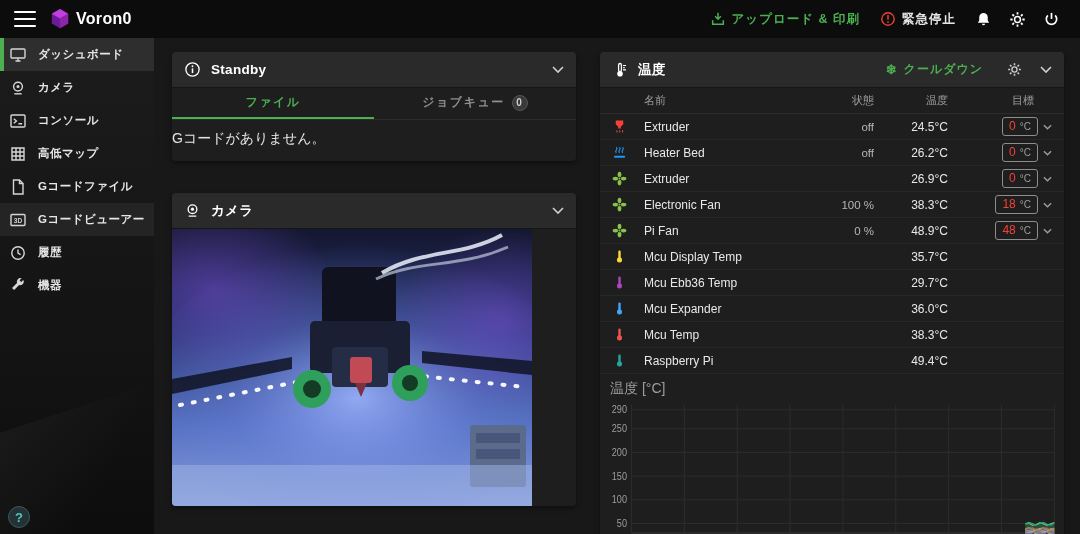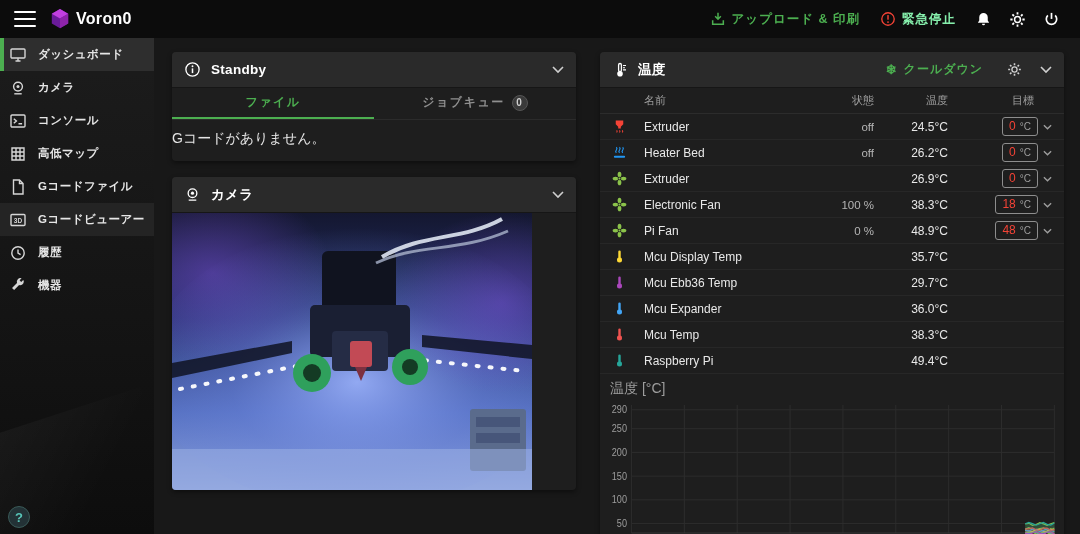--- a/index.html
+++ b/index.html
@@ -10,21 +10,21 @@
   .topbar { position:absolute; top:0; left:0; right:0; height:38px; background:#0c0c0c;
     display:flex; align-items:center; padding:0 14px; gap:4px; z-index:5; }
   .hamburger { width:22px; height:16px; display:flex; flex-direction:column; justify-content:space-between; cursor:pointer; }
   .hamburger span { display:block; height:2px; background:#fff; border-radius:1px; }
   .logo { width:24px; height:24px; margin-left:8px; }
   .app-title { font-size:16px; font-weight:bold; color:#fff; letter-spacing:.3px; }
   .topbar-spacer { flex:1; }
   .top-btn { display:flex; align-items:center; gap:6px; font-size:12.5px; font-weight:bold;
     letter-spacing:1px; padding:4px 8px; cursor:pointer; border-radius:3px; }
   .top-btn.green { color:#4caf50; }
-  .top-btn.red { color:#86efac; }
+  .top-btn.red { color:#e5e5e5; }
   .icon-btn { width:30px; height:30px; display:flex; align-items:center; justify-content:center; cursor:pointer; }
 
   
   .sidebar { position:absolute; top:38px; left:0; bottom:0; width:154px;
     background:linear-gradient(180deg,#1c1c1c 0%, #121212 70%, #0d0d0d 100%); overflow:hidden; }
   .sidebar::after { content:""; position:absolute; left:-30px; bottom:-40px; width:200px; height:160px;
     background:linear-gradient(135deg, rgba(255,255,255,.05), rgba(255,255,255,0) 60%);
     transform:rotate(-18deg); pointer-events:none; }
   .side-item { height:33px; display:flex; align-items:center; gap:11px; padding-left:4px;
     border-left:4px solid transparent; cursor:pointer; }
@@ -32,21 +32,21 @@
   .side-item.hovered { background:#242424; }
   .s-icon { width:19px; display:flex; justify-content:center; }
   .s-label { font-size:11.5px; font-weight:bold; color:#e6e6e6; letter-spacing:.5px; white-space:nowrap; }
   .help-fab { position:absolute; left:8px; bottom:6px; width:22px; height:22px; border-radius:50%;
     background:#25343а; background:#233236; border:1px solid #3a5a58; color:#58c5b8;
     font-size:13px; font-weight:bold; display:flex; align-items:center; justify-content:center; cursor:pointer; z-index:6; }
 
   
   .content { position:absolute; top:38px; left:154px; right:0; bottom:0; background:#181818;
     overflow:hidden; padding:14px 16px 0 18px; display:flex; gap:24px; }
-  .col-left { width:404px; flex:none; display:flex; flex-direction:column; gap:16px; }
+  .col-left { width:404px; flex:none; display:flex; flex-direction:column; gap:32px; }
   .col-right { flex:1; min-width:0; }
 
   .panel { background:#1e1e1e; border-radius:4px; box-shadow:0 2px 5px rgba(0,0,0,.45); overflow:hidden; }
   .panel-head { height:36px; display:flex; align-items:center; gap:10px; padding:0 12px;
     background:#2a2a2a; border-bottom:1px solid #161616; }
   .panel-title { font-size:13.5px; font-weight:bold; color:#fff; letter-spacing:.3px; flex:none; }
   .head-spacer { flex:1; }
   .chev { cursor:pointer; display:flex; align-items:center; }
 
   

